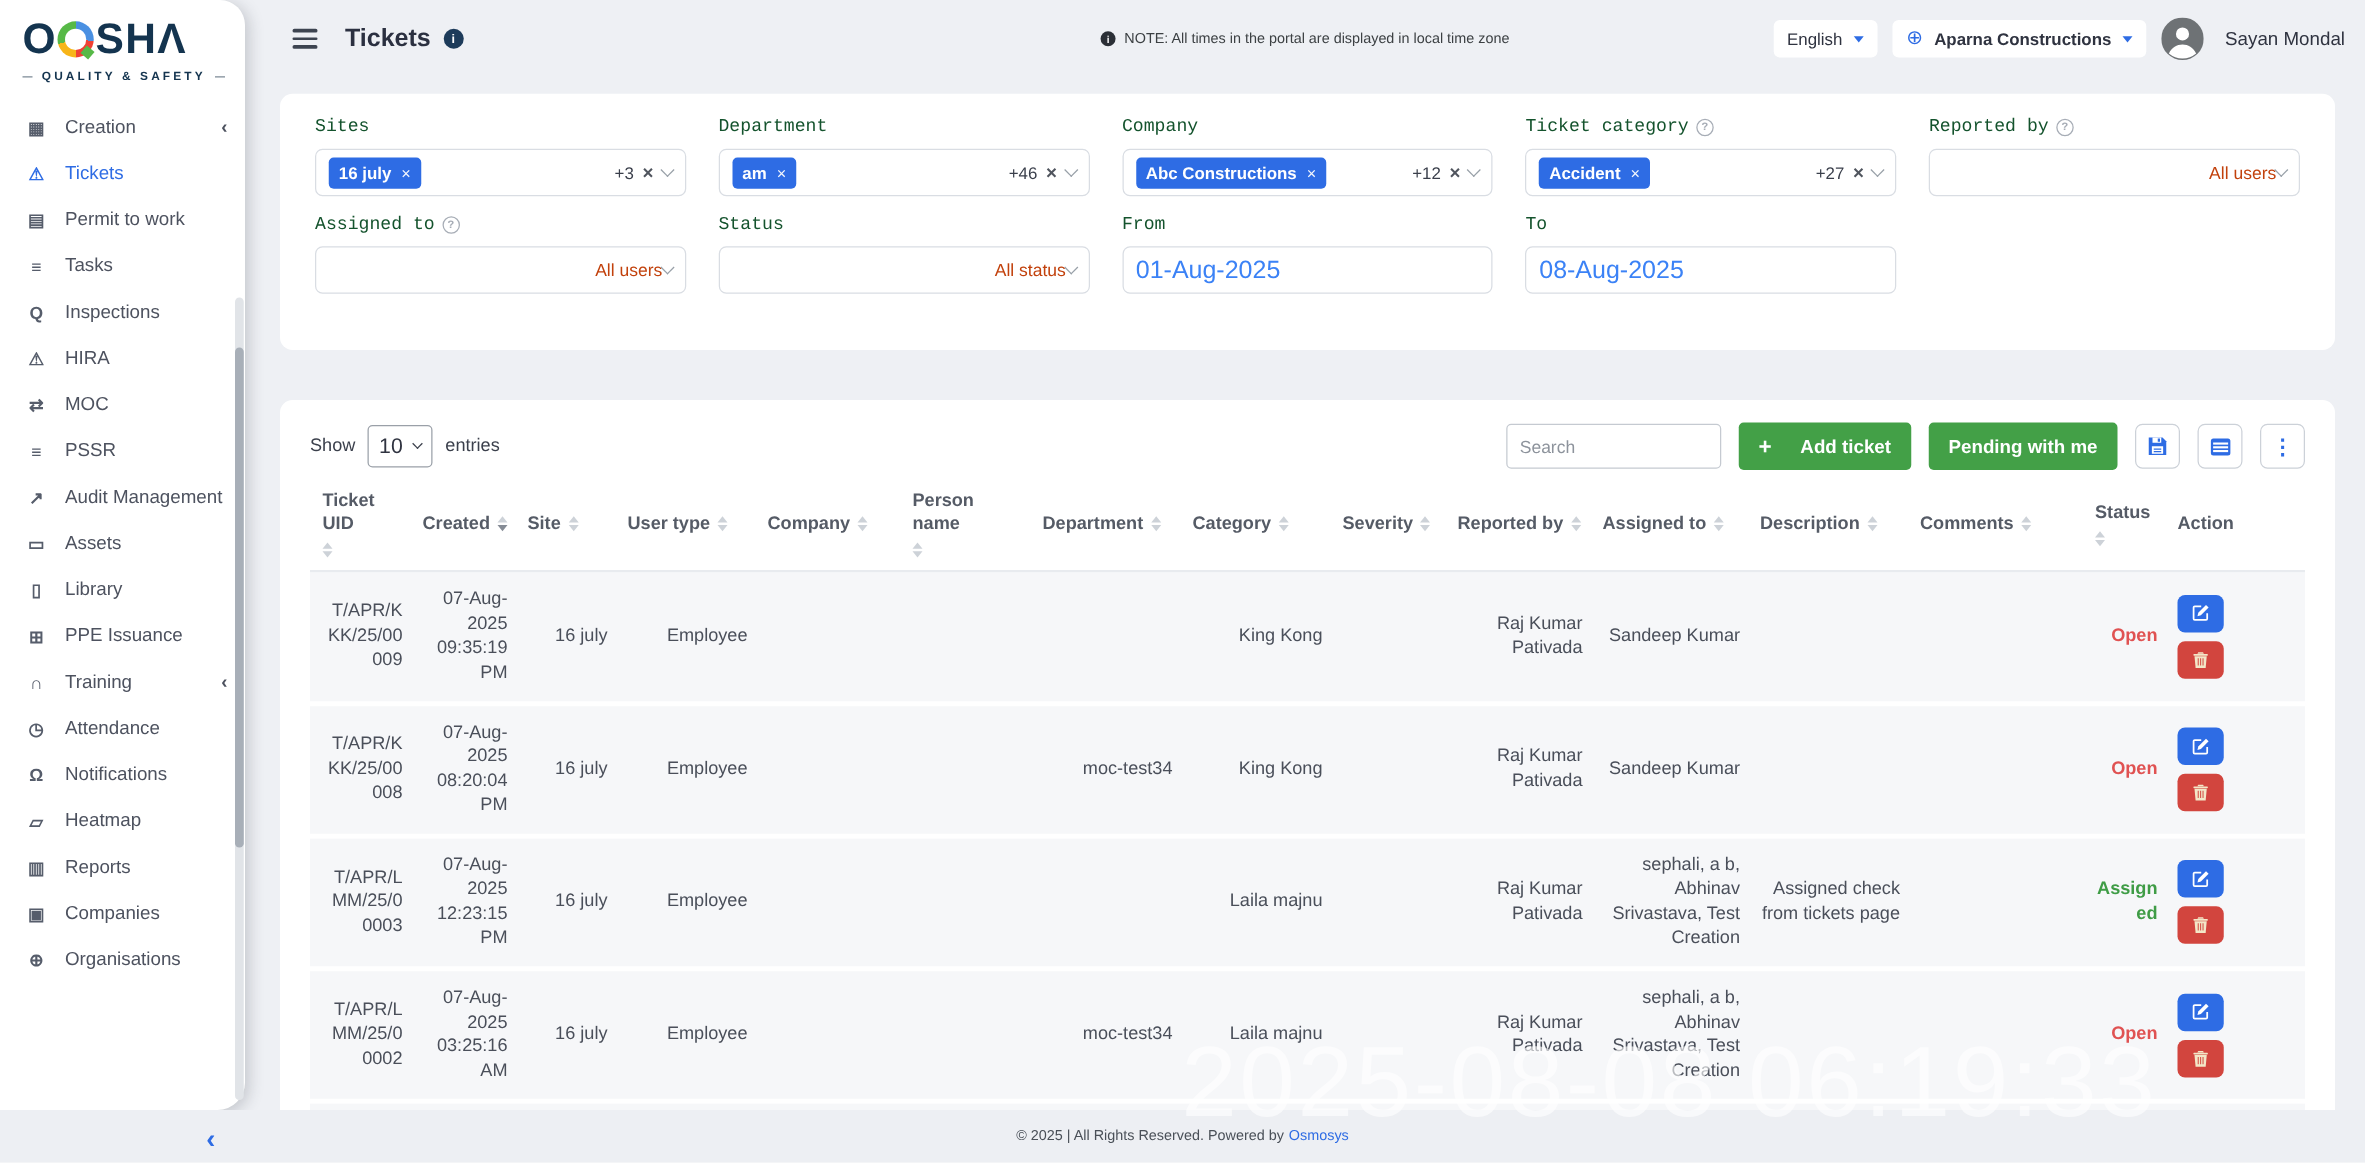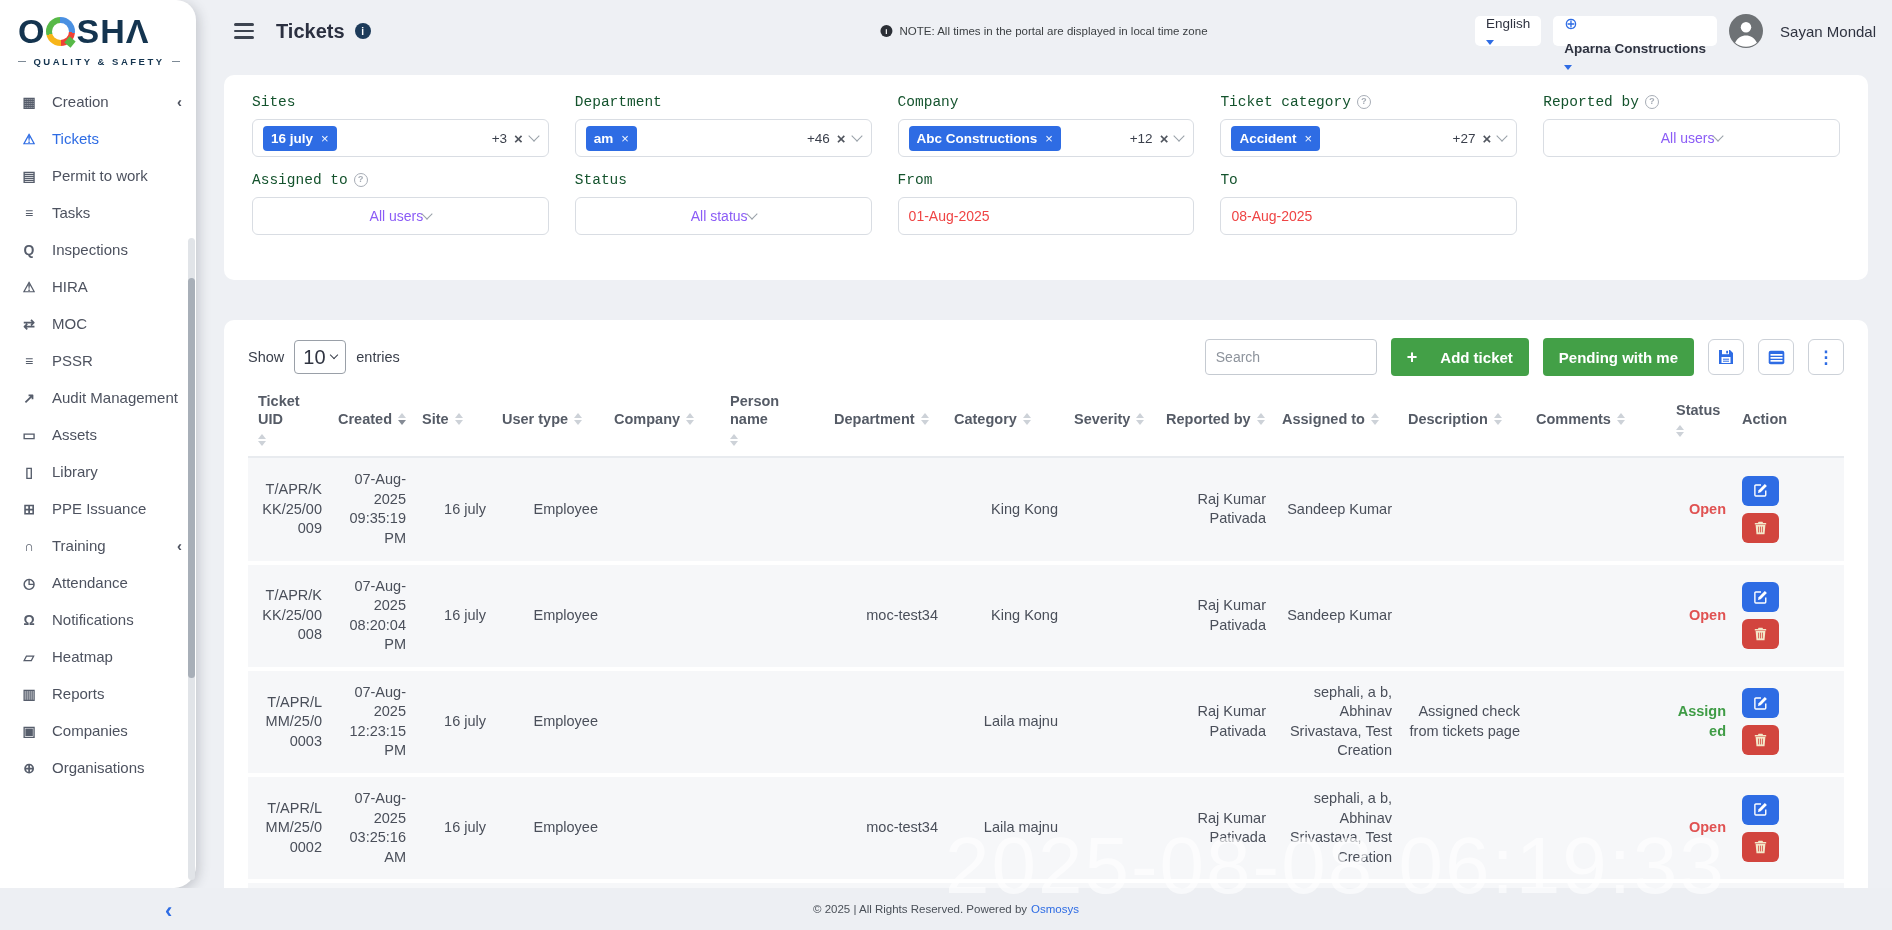--- a/index.html
+++ b/index.html
@@ -29,47 +29,47 @@
   .topbar { position:absolute; left:196px; right:0; top:0; height:62px; display:flex; align-items:center; padding:0 16px 0 38px; }
   .hamburger { display:flex; flex-direction:column; gap:4px; margin-right:22px; cursor:pointer; }
   .hamburger i { width:20px; height:2.5px; background:#3d4450; border-radius:2px; display:block; }
   .page-title { font-size:20px; font-weight:bold; color:#2b3040; margin-right:10px; }
   .info-dot { width:16px; height:16px; border-radius:50%; background:#1d3b5a; color:#fff; font-size:10px; font-weight:bold;
     display:flex; align-items:center; justify-content:center; }
   .info-dot::before { content:'i'; }
   .note { position:absolute; left:50%; transform:translateX(-50%); display:flex; align-items:center; gap:7px; font-size:11.5px; color:#3c4043; }
   .note .nd { width:12px; height:12px; font-size:8px; background:#2b2f36; }
   .tb-right { margin-left:auto; display:flex; align-items:center; gap:12px; }
-  .pill { background:#fff; border-radius:5px; height:30px; display:flex; padding:0 11px; font-size:13.5px; color:#2f3340; gap:9px; cursor:pointer;flex-direction:column; }
+  .pill { background:#fff; border-radius:5px; height:30px; display:flex; align-items:center; padding:0 11px; font-size:13.5px; color:#2f3340; gap:9px; cursor:pointer; }
   .caret { width:0; height:0; border-left:4.5px solid transparent; border-right:4.5px solid transparent; border-top:5.5px solid #2e6ce4; }
   .globe { color:#2e6ce4; font-size:16px; line-height:1; }
   .user-name { font-size:15px; color:#2f3340; margin-left:5px; }
   .avatar { width:34px; height:34px; flex:none; }
 
   
   .filter-card { position:absolute; left:224px; top:75px; width:1644px; height:205px; background:#fff; border-radius:10px; padding:19px 28px; }
   .fgrid { display:grid; grid-template-columns:repeat(5,1fr); column-gap:26px; row-gap:15px; }
   .flabel { font-size:14.5px; color:#14532d; margin-bottom:9px; display:flex; align-items:center; gap:6px;font-family:Liberation Mono, monospace; }
   .help { width:14px; height:14px; border:1.5px solid #a7adb6; border-radius:50%; color:#a7adb6; font-size:9px; font-weight:bold;
     display:flex; align-items:center; justify-content:center; }
   .help::before { content:'?'; }
   .fbox { height:38px; border:1px solid #d9dde3; border-radius:6px; background:#fff; display:flex; align-items:center; padding:0 10px; cursor:pointer; }
   .chip { background:#2e6ce4; color:#fff; font-size:13.5px; font-weight:bold; padding:5px 8px; border-radius:4px; display:flex; align-items:center; gap:8px; }
   .chip .x { font-weight:normal; font-size:13px; opacity:.95; }
   .fright { margin-left:auto; display:flex; align-items:center; gap:7px; font-size:13.5px; color:#3a3f4b; }
   .clear-x { font-size:15px; color:#50555e; font-weight:bold; }
   .chev { width:8px; height:8px; border-right:1.7px solid #98a0a8; border-bottom:1.7px solid #98a0a8; transform:rotate(45deg); margin-top:-4px; flex:none; }
-  .fbox.sel { justify-content:center; font-size:14px; color:#8b5cf6; }
-  .fbox input { border:none; outline:none; font-size:14px; color:#ef4444; width:100%; font-family:inherit; background:transparent; }
+  .fbox.sel { justify-content:flex-end; font-size:14px; color:#c2410c; }
+  .fbox input { border:none; outline:none; font-size:20px; color:#3b82f6; width:100%; font-family:inherit; background:transparent; }
 
   
   .table-card { position:absolute; left:224px; top:320px; width:1644px; height:568px; background:#fff; border-radius:10px 10px 0 0; padding:18px 24px 0; overflow:hidden; }
   .controls { display:flex; height:38px; }
   .show-group { display:flex; align-items:center; gap:10px; font-size:14.5px; color:#3a3f4b; }
-  .page-size { width:52px; height:34px; border:1px solid #9aa0a8; border-radius:4px; display:flex; align-items:center; justify-content:space-between; padding:0 8px; font-size:20px; color:#2f3340; cursor:pointer; }
+  .page-size { width:52px; height:34px; border:1px solid #9aa0a8; border-radius:4px; display:flex; align-items:center; justify-content:space-between; padding:0 8px; font-size:17px; color:#2f3340; cursor:pointer; }
   .page-size .chev { border-color:#3a3f4b; width:6px; height:6px; }
   .ctrl-right { margin-left:auto; display:flex; align-items:center; gap:14px; }
   .search-input { width:172px; height:36px; border:1px solid #c5cad1; border-radius:4px; padding:0 10px; font-size:14px; color:#3a3f4b; font-family:inherit; outline:none; }
   .search-input::placeholder { color:#8d939c; }
   .btn-green { background:#43a047; color:#fff; font-weight:bold; font-size:15px; height:38px; padding:0 16px; border:none; border-radius:4px;
     display:flex; align-items:center; gap:23px; cursor:pointer; font-family:inherit; }
   .plus-icon::before { content:'+'; font-size:18px; font-weight:bold; line-height:1; }
   .icon-btn { width:36px; height:36px; border:1px solid #ccd1d8; border-radius:6px; background:#fff; display:flex; align-items:center; justify-content:center; cursor:pointer; }
   .kebab::before { content:'⋮'; color:#2e6ce4; font-size:17px; font-weight:bold; }
 

